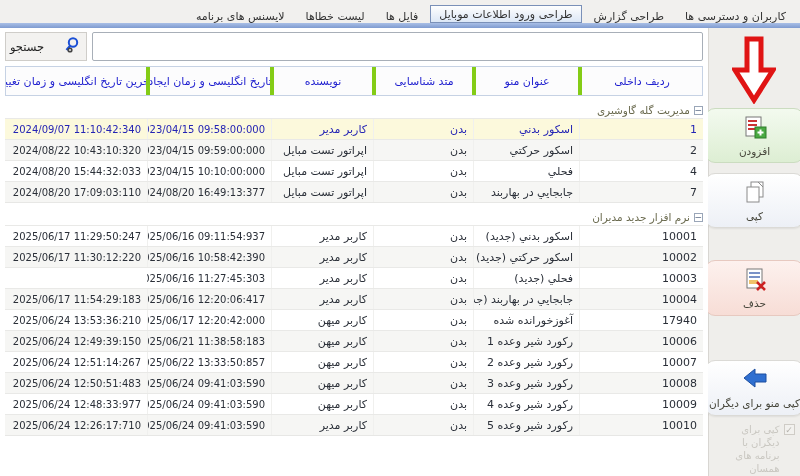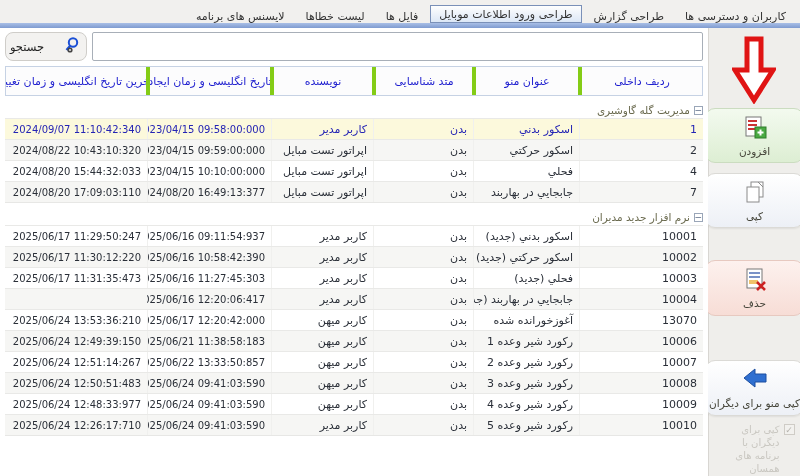--- a/index.html
+++ b/index.html
@@ -49,21 +49,21 @@
   }
 
   
   .content { flex:1; background:#fff; padding:4px 5px 0; overflow:hidden; }
   .search-row { display:flex; gap:5px; height:29px; }
   input.search {
     flex:1; border:1px solid #a8afb8; border-radius:2px; font-size:12px;
     padding:0 6px; direction:rtl; outline:none; background:#fff;
   }
   .search-btn {
-    width:82px; background:#f3f2f0; border:1px solid #cfcdc9; border-radius:8px;
+    width:82px; background:#f3f2f0; border:1px solid #cfcdc9; border-radius:0;
     display:flex; align-items:center; justify-content:center; gap:20px;
     font-size:11.5px; color:#222; cursor:default; flex:none;
   }
 
   
   .thead {
     display:grid; grid-template-columns:124px 106px 100px 102px 124px 140px;
     height:30px; border:1px solid #c6d2e4; background:#fcfcfd; margin-top:5px; width:698px;
   }
   .hcell {
@@ -254,31 +254,31 @@
               <div class="bcell">کاربر مدیر</div>
               <div class="bcell ltr">2025/06/16 10:58:42:390</div>
               <div class="bcell ltr">2025/06/17 11:30:12:220</div>
             </div>
             <div class="grow">
               <div class="bcell">10003</div>
               <div class="bcell">فحلي (جدید)</div>
               <div class="bcell">بدن</div>
               <div class="bcell">کاربر مدیر</div>
               <div class="bcell ltr">2025/06/16 11:27:45:303</div>
-              <div class="bcell ltr">2025/06/17 11:31:35:473</div>
             </div>
             <div class="grow">
               <div class="bcell">10004</div>
               <div class="bcell">جابجايي در بهاربند (جدید)</div>
               <div class="bcell">بدن</div>
               <div class="bcell">کاربر مدیر</div>
               <div class="bcell ltr">2025/06/16 12:20:06:417</div>
-            </div>
-            <div class="grow">
-              <div class="bcell">13070</div>
+              <div class="bcell ltr">2025/06/17 11:54:29:183</div>
+            </div>
+            <div class="grow">
+              <div class="bcell">17940</div>
               <div class="bcell">آغوزخورانده شده</div>
               <div class="bcell">بدن</div>
               <div class="bcell">کاربر میهن</div>
               <div class="bcell ltr">2025/06/17 12:20:42:000</div>
               <div class="bcell ltr">2025/06/24 13:53:36:210</div>
             </div>
             <div class="grow">
               <div class="bcell">10006</div>
               <div class="bcell">رکورد شیر وعده 1</div>
               <div class="bcell">بدن</div>

